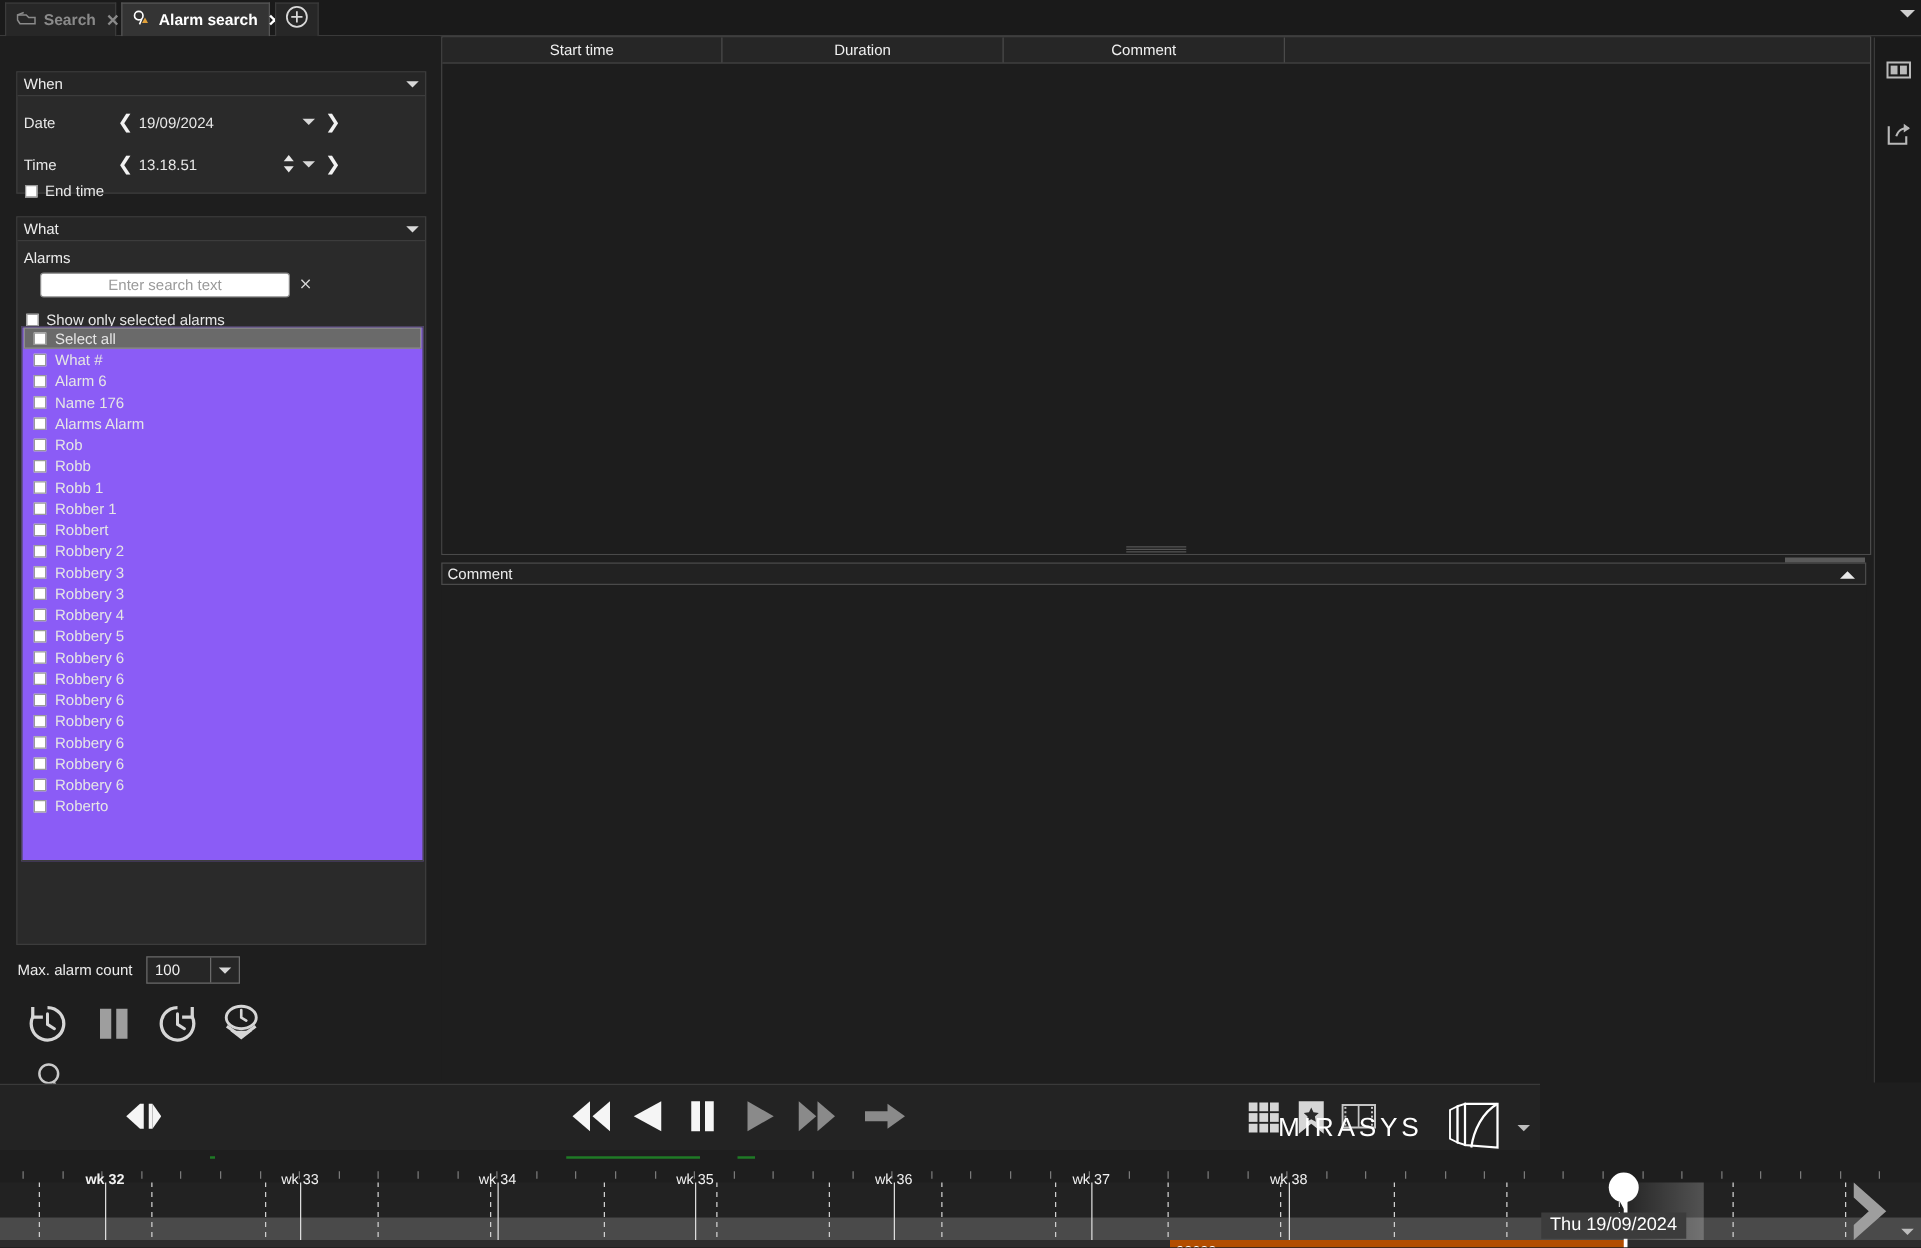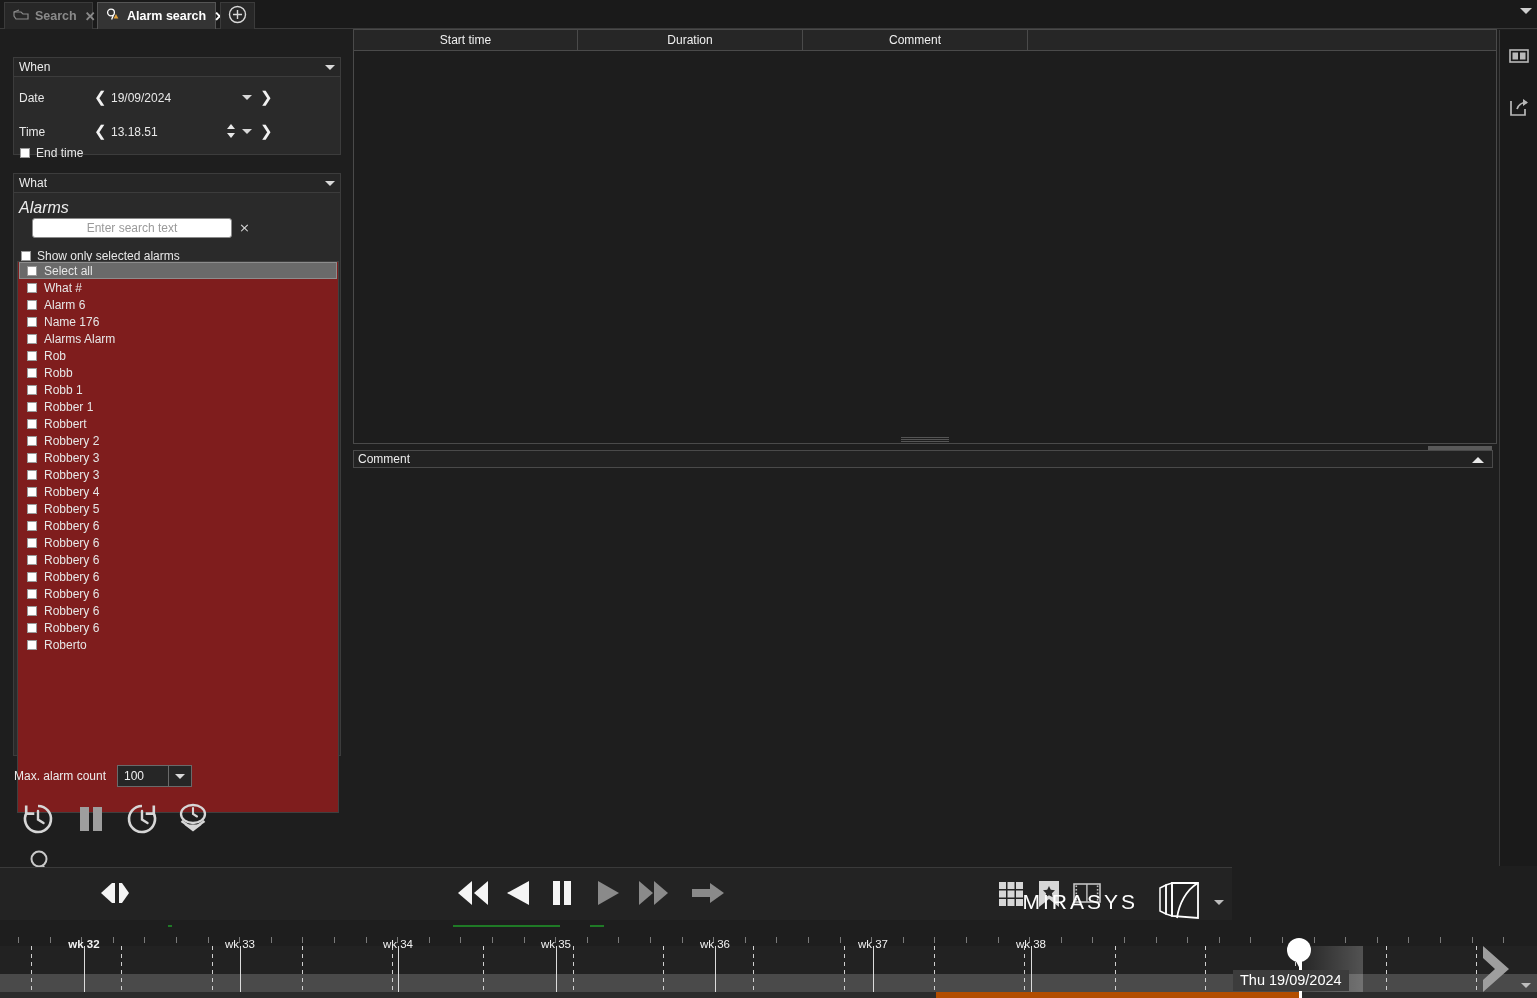--- a/index.html
+++ b/index.html
@@ -102,36 +102,36 @@
 
   .cbox {
     display: inline-block; width: 10px; height: 10px;
     background: #ffffff; border: 1px solid #9a9a9a; vertical-align: middle;
   }
   .cbrow {
     position: absolute; display: flex; align-items: center; gap: 6px;
     font-size: 12px; color: #e8e8e8;
   }
 
-  .sublabel { position: absolute; font-size: 16px; color: #ececec; font-style: italic; }
+  .sublabel { position: absolute; font-size: 12px; color: #ececec; }
   .searchinput {
     position: absolute; left: 18px; top: 44px; width: 200px; height: 20px;
     background: #ffffff; border: 1px solid #8a8a8a; border-radius: 3px;
     font-size: 12px; color: #9a9a9a; text-align: center;
     font-family: "Liberation Sans", sans-serif; padding: 0;
   }
   .searchinput::placeholder { color: #9a9a9a; }
   .clearx {
     position: absolute; left: 225px; top: 46px; font-size: 13px; color: #d6d6d6;
     font-family: "DejaVu Sans", sans-serif;
   }
 
   .alarmlist {
-    position: absolute; left: 3px; top: 87px; width: 322px; height: 552px;
-    background: #7f1d1d; border: 1px solid #3f3f3f; overflow: hidden;
+    position: absolute; left: 3px; top: 87px; width: 322px; height: 428px;
+    background: #8b5cf6; border: 1px solid #3f3f3f; overflow: hidden;
   }
   .alarmrow {
     height: 17px; display: flex; align-items: center; gap: 7px;
     padding-left: 9px; font-size: 12px; color: #e6e6e6;
   }
   .alarmrow.selected {
     background: #6a6a6a; border: 1px solid #8d8d8d;
     margin: 0 1px; padding-left: 7px; height: 17px;
   }
 

